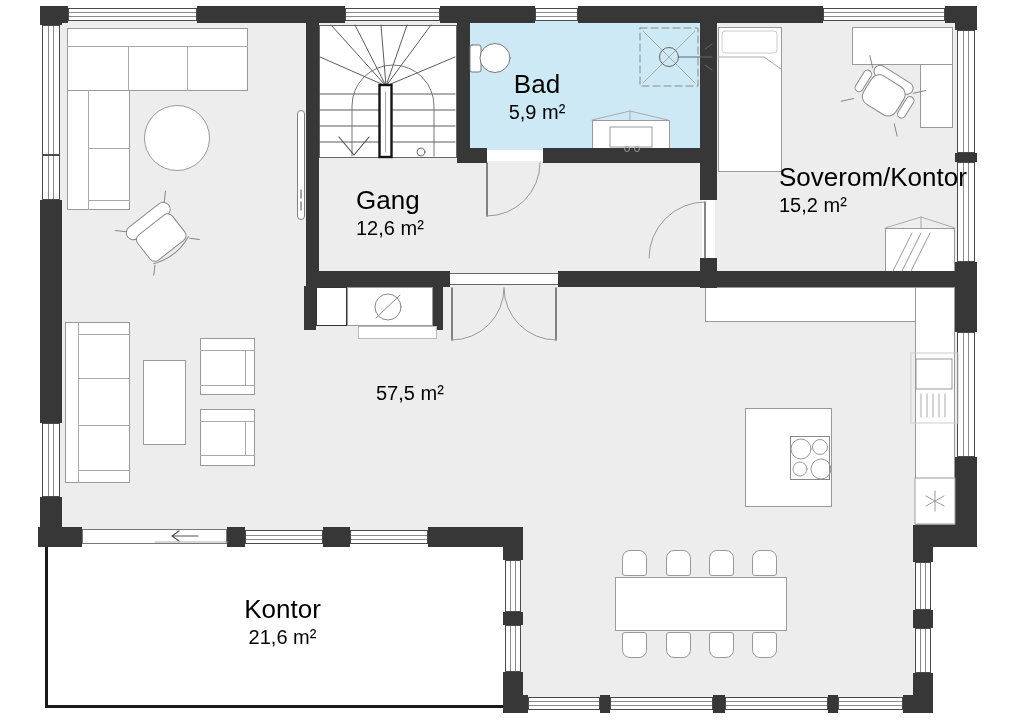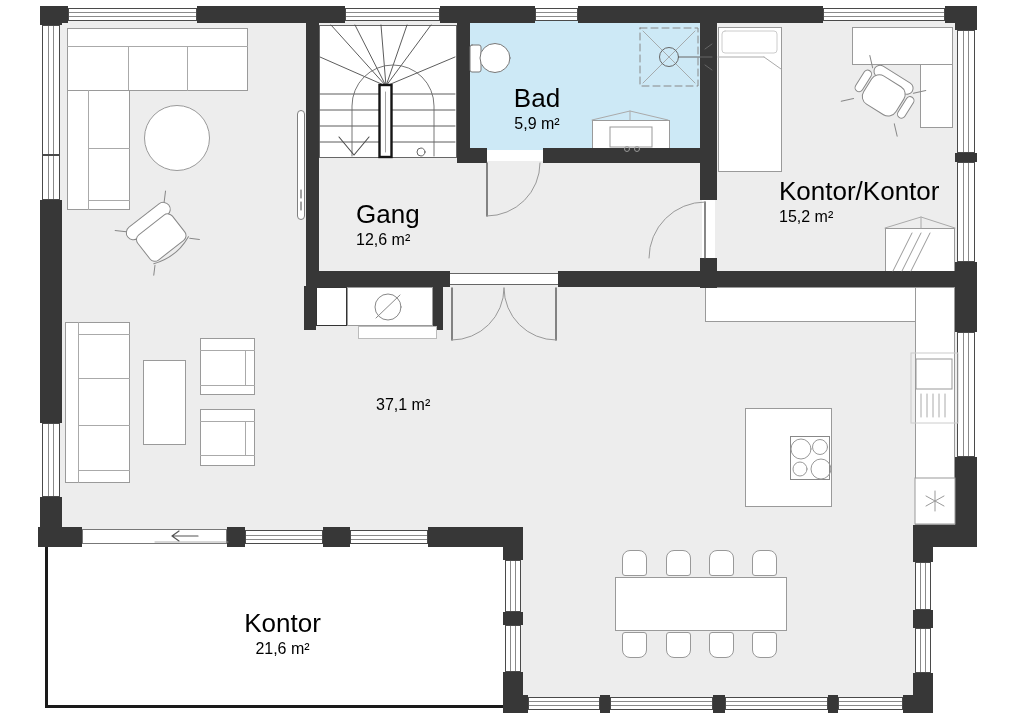--- a/index.html
+++ b/index.html
@@ -17,23 +17,23 @@
   .fu {position:absolute;background:#fff;border:1px solid #9a9a9a;box-sizing:border-box;}
   .ln {position:absolute;background:#aaa;}
   .door{position:absolute;background:#fff;}
   .altan{position:absolute;background:#fff;border-left:3px solid var(--altan_border,#1a1a1a);
          border-bottom:3px solid var(--altan_border,#1a1a1a);box-sizing:border-box;}
   .chair{position:absolute;width:25px;height:26px;background:#fff;border:1px solid #999;box-sizing:border-box;}
   .chair.top{border-radius:8px 8px 3px 3px;}
   .chair.bot{border-radius:3px 3px 8px 8px;}
   .slide{position:absolute;background:#fff;border:1px solid #777;box-sizing:border-box;}
   .panel{position:absolute;background:#fff;border:1px solid #808080;border-radius:4px;box-sizing:border-box;}
-  .lbl{position:absolute;color:#000;margin-top:14px;}
+  .lbl{position:absolute;color:#000;}
   .lbl .name{font-size:26px;line-height:1.15;}
-  .lbl .area{font-size:16px;line-height:1.2;}
+  .lbl .area{font-size:20px;line-height:1.2;}
   .center{text-align:center;}
   svg{position:absolute;left:0;top:0;pointer-events:none;}
 </style>
 </head>
 <body>
 
 <div class="plan">
 
   <div class="f" style="left:45px;top:20px;width:915px;height:520px;"></div>
   <div class="f" style="left:518px;top:540px;width:397px;height:157px;"></div>
@@ -257,24 +257,24 @@
 
   <div class="lbl center" style="left:477px;top:70px;width:120px;">
     <div class="name">Bad</div>
     <div class="area">5,9 m²</div>
   </div>
   <div class="lbl" style="left:356px;top:186px;">
     <div class="name">Gang</div>
     <div class="area">12,6 m²</div>
   </div>
   <div class="lbl" style="left:779px;top:163px;">
-    <div class="name">Kontor/Kontor</div>
+    <div class="name">Soverom/Kontor</div>
     <div class="area">15,2 m²</div>
   </div>
   <div class="lbl" style="left:376px;top:381px;">
-    <div class="area">37,1 m²</div>
+    <div class="area">57,5 m²</div>
   </div>
   <div class="lbl center" style="left:200px;top:595px;width:165px;">
     <div class="name">Kontor</div>
     <div class="area">21,6 m²</div>
   </div>
 
 </div>
 
 </body></html>

